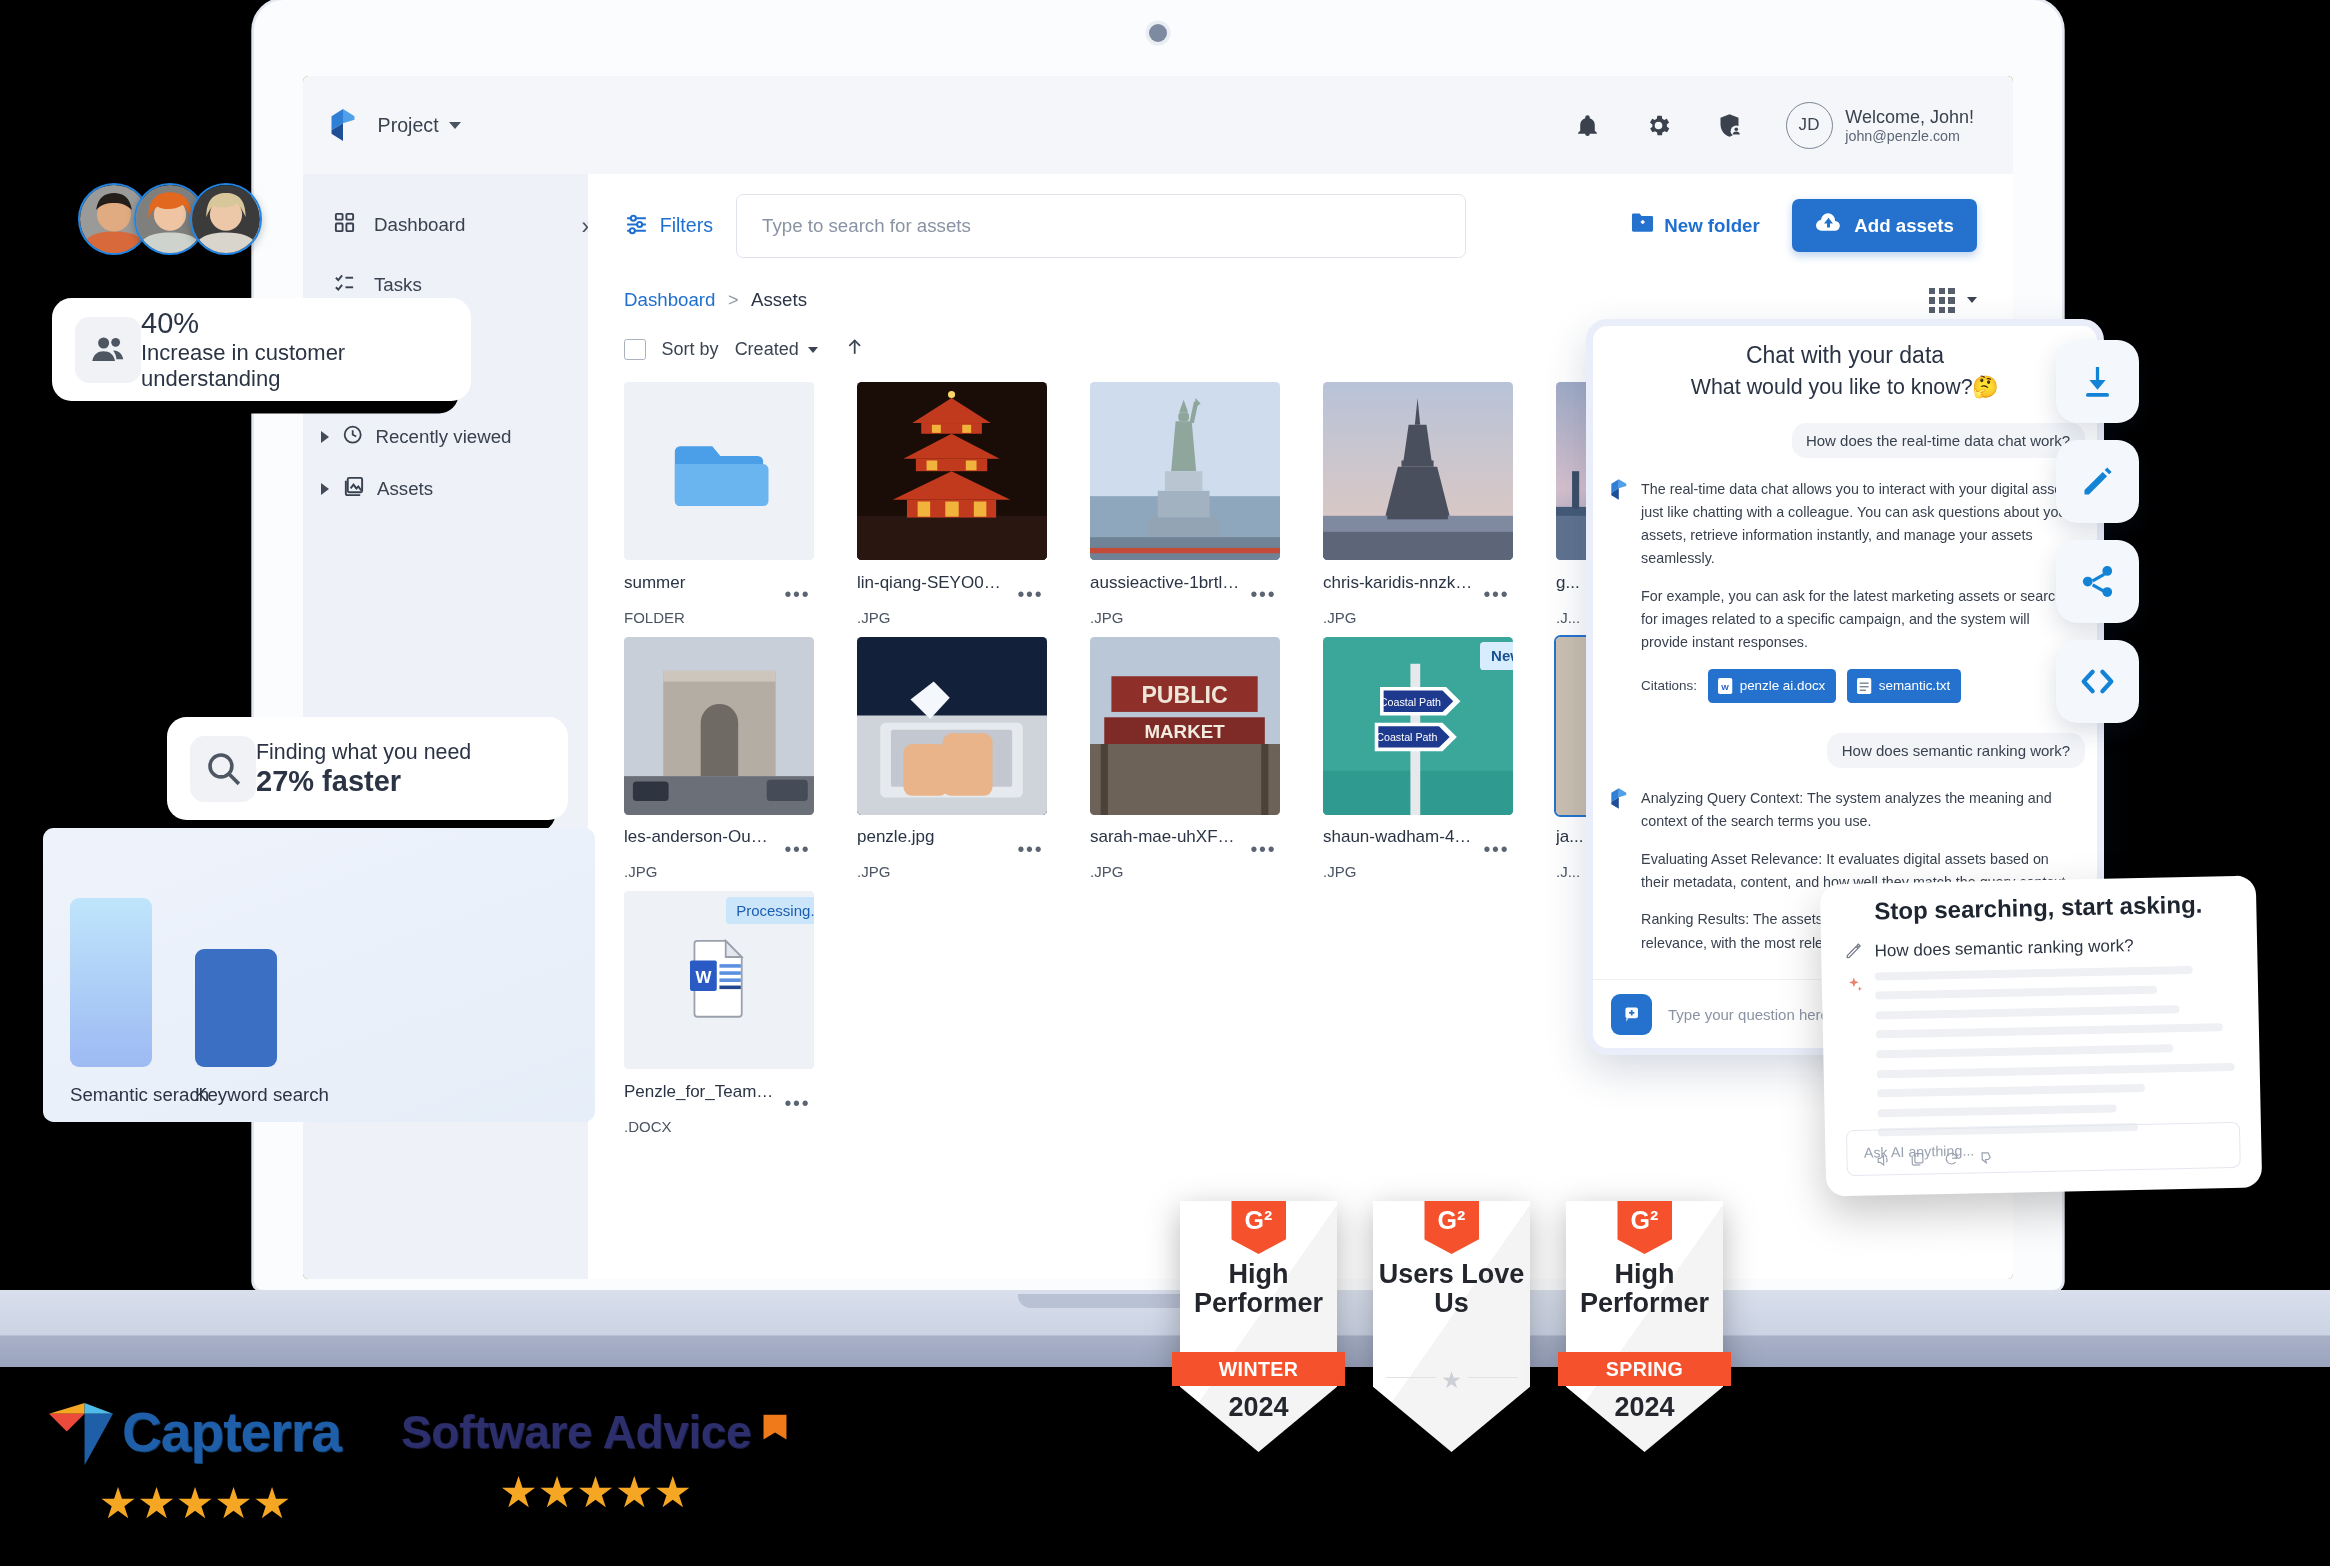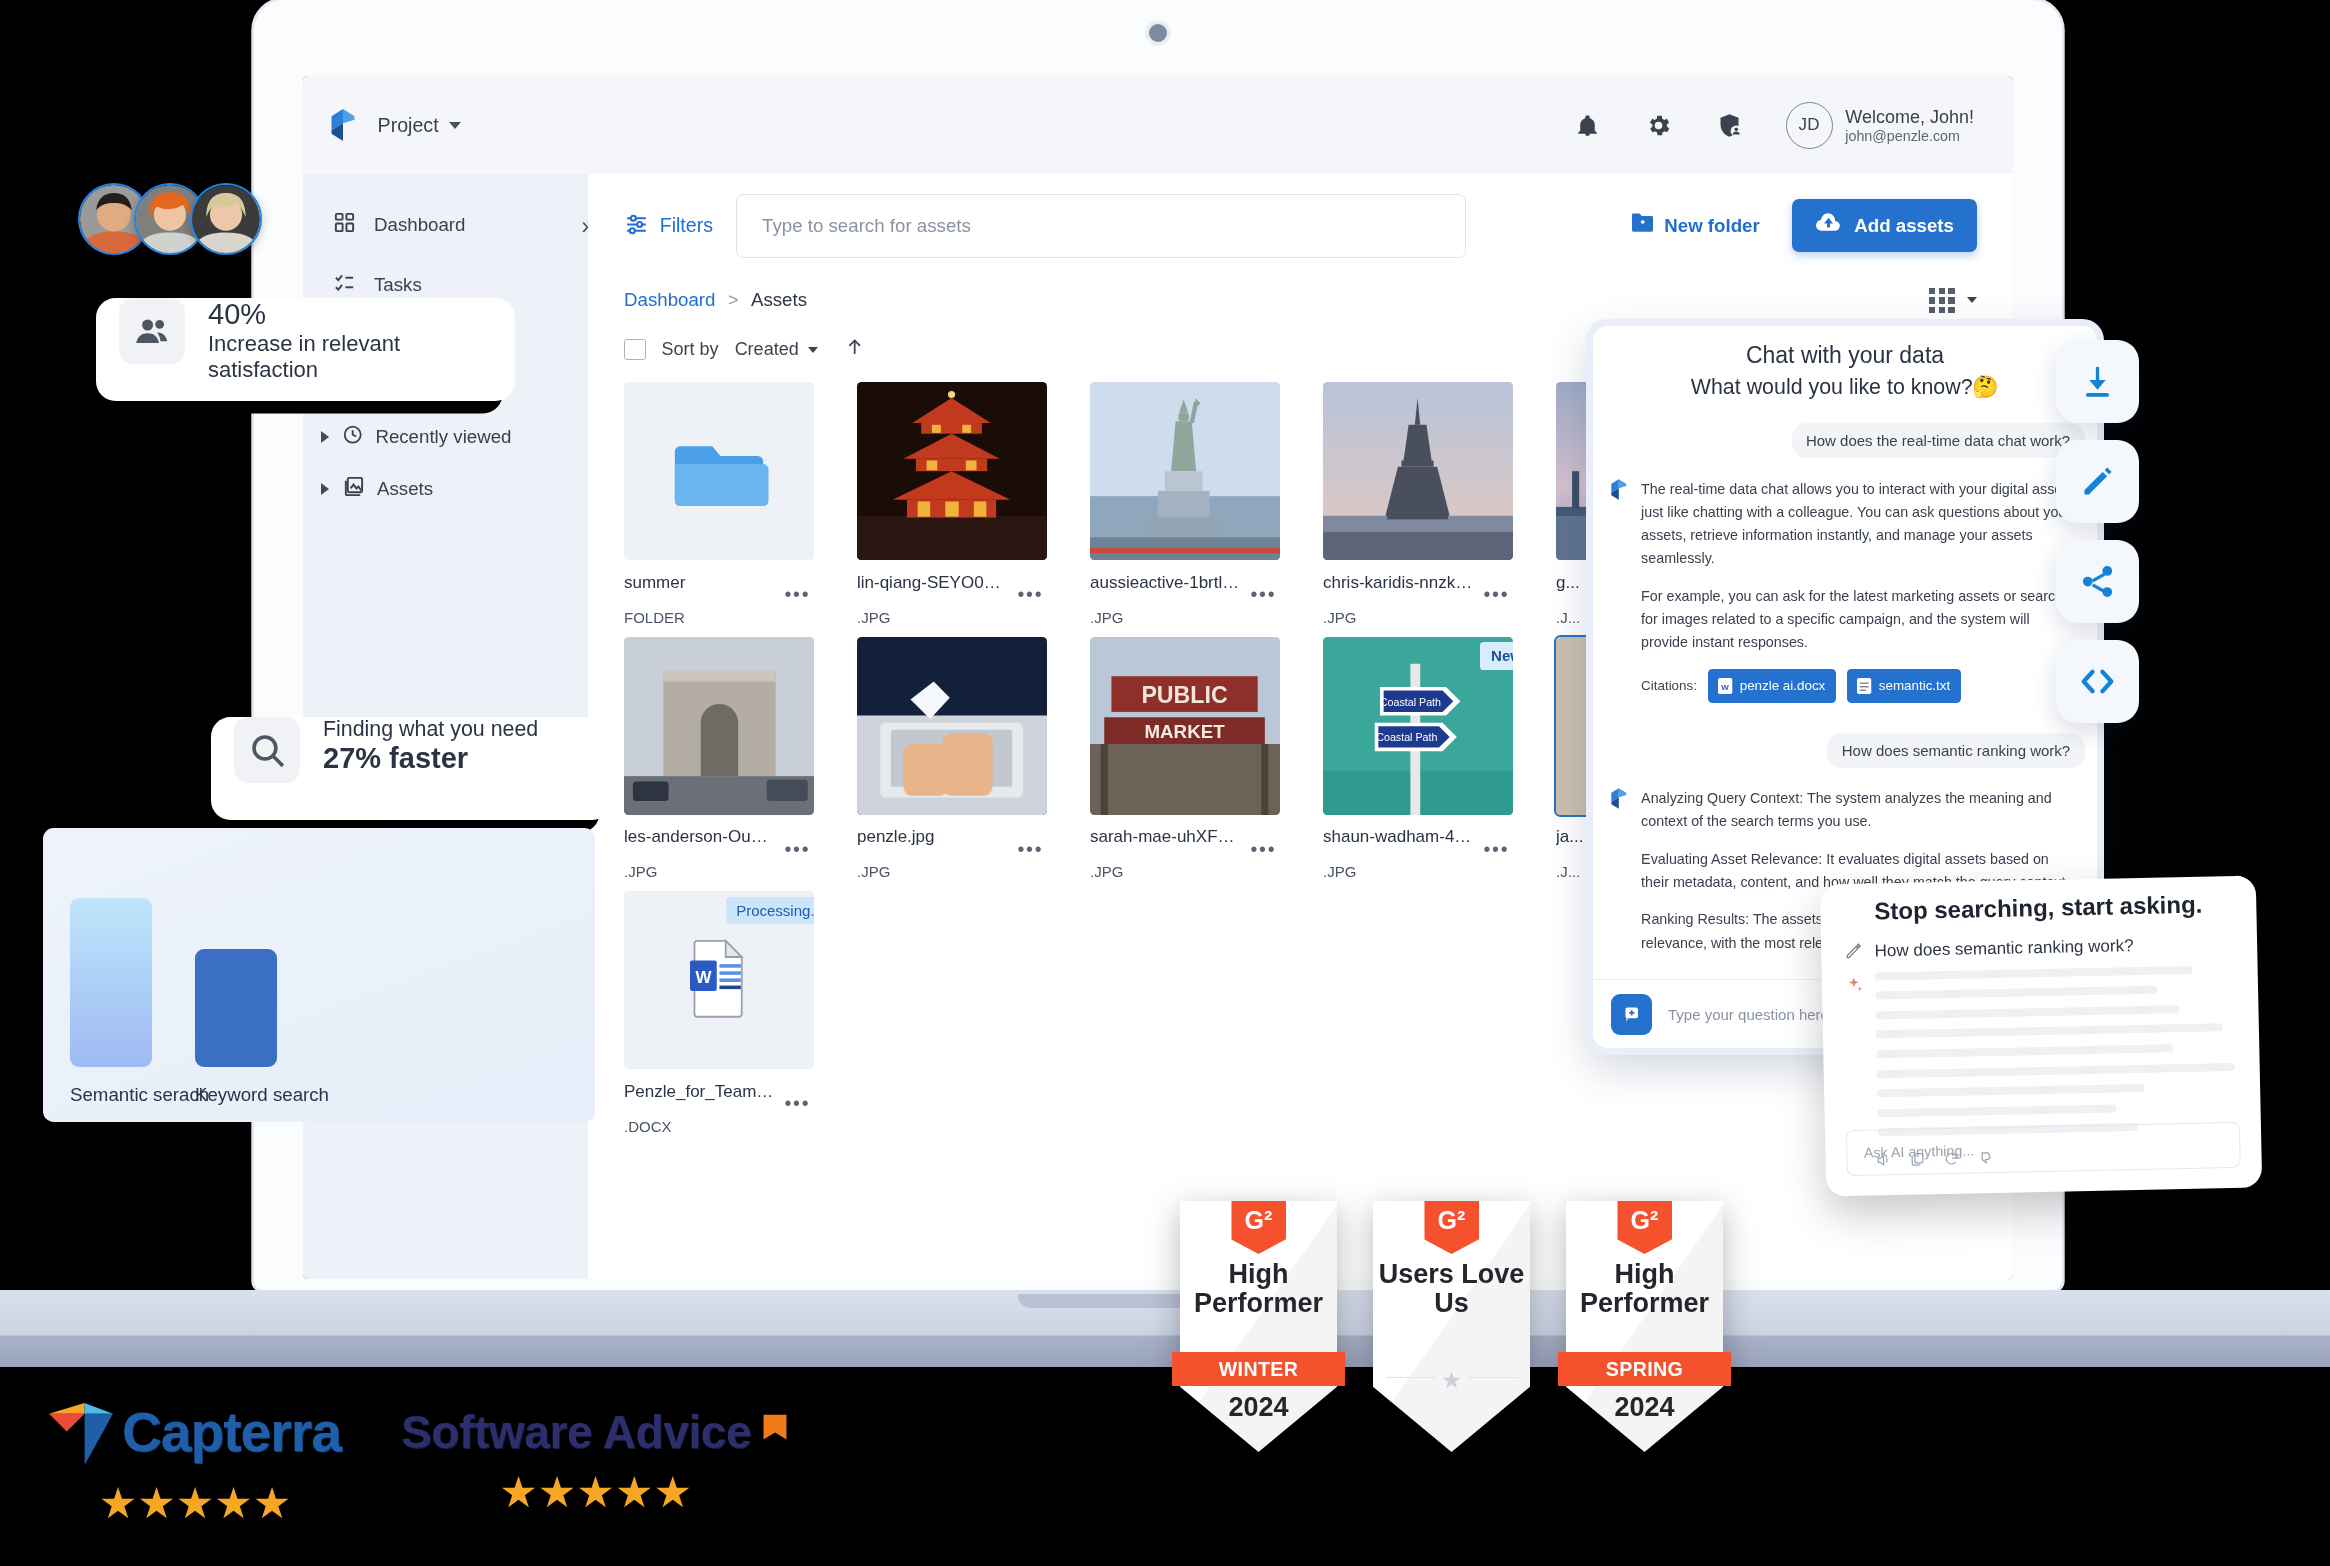--- a/index.html
+++ b/index.html
@@ -139,22 +139,22 @@
   .pop-input{position:absolute;left:21.4px;right:21.4px;bottom:19.6px;height:46px;border:0.9px solid #e3e7ee;
       border-radius:8px;display:flex;align-items:center;padding:0 16px;box-sizing:border-box;
       font-size:14.3px;color:#9aa2b0;}
 
   
   .facepile{position:absolute;left:78px;top:183px;display:flex;}
   .facepile .f{width:68px;height:68px;border-radius:50%;border:2.7px solid #1f86e8;margin-left:-16px;
       overflow:hidden;position:relative;box-shadow:0 2.7px 9px rgba(0,0,0,.25);}
   .facepile .f:first-child{margin-left:0;}
 
-  .statcard{position:absolute;background:#fff;border-radius:19.6px;display:flex;align-items:flex-start;
-      gap:23px;box-shadow:-12.5px 12.5px 0 #000;margin-left:44px;}
+  .statcard{position:absolute;background:#fff;border-radius:19.6px;display:flex;align-items:center;
+      box-shadow:-12.5px 12.5px 0 #000;}
   .stat1{left:52px;top:298px;width:419px;height:103px;padding:0 23px;box-sizing:border-box;}
   .stat2{left:167px;top:717px;width:401px;height:103px;padding:0 23px;box-sizing:border-box;}
   .stat-ico{width:66px;height:66px;border-radius:14.3px;background:#f0f2f6;
       display:flex;align-items:center;justify-content:center;flex:0 0 auto;}
   .stat-big{font-size:29px;color:#2b3444;}
   .stat-small{font-size:22px;color:#2b3444;line-height:1.18;}
   .stat-lbl{font-size:21.4px;color:#2b3444;}
 
   .barcard{position:absolute;left:43px;top:828px;width:552px;height:294px;
       background:linear-gradient(160deg,#eef3fb 0%,#e6eef9 100%);border-radius:10.7px;}
@@ -855,21 +855,21 @@
   <span class="stat-ico">
     <svg width="39" height="39" viewBox="0 0 24 24" fill="#4e5662">
       <circle cx="9" cy="8" r="3.4"></circle>
         <path d="M2 19c.7-4 3.4-6 7-6s6.3 2 7 6z"></path>
       <circle cx="16.4" cy="7.6" r="2.7"></circle>
         <path d="M15.4 12.6c3 .2 5.1 2.2 5.7 5.4h-4.2c-.2-2.1-.9-3.9-2-5.2z"></path>
     </svg>
     </span>
   <span>
     <div class="stat-big">40%</div>
-    <div class="stat-small">Increase in relevant satisfaction</div>
+    <div class="stat-small">Increase in customer understanding</div>
   </span>
 </div>
 
 <div class="statcard stat2">
   <span class="stat-ico">
     <svg width="41" height="41" viewBox="0 0 24 24" fill="none" stroke="#4e5662" stroke-width="2.1">
       <circle cx="10.5" cy="10.5" r="6.4"></circle>
         <line x1="15.4" y1="15.4" x2="21" y2="21"></line>
     </svg>
     </span>

